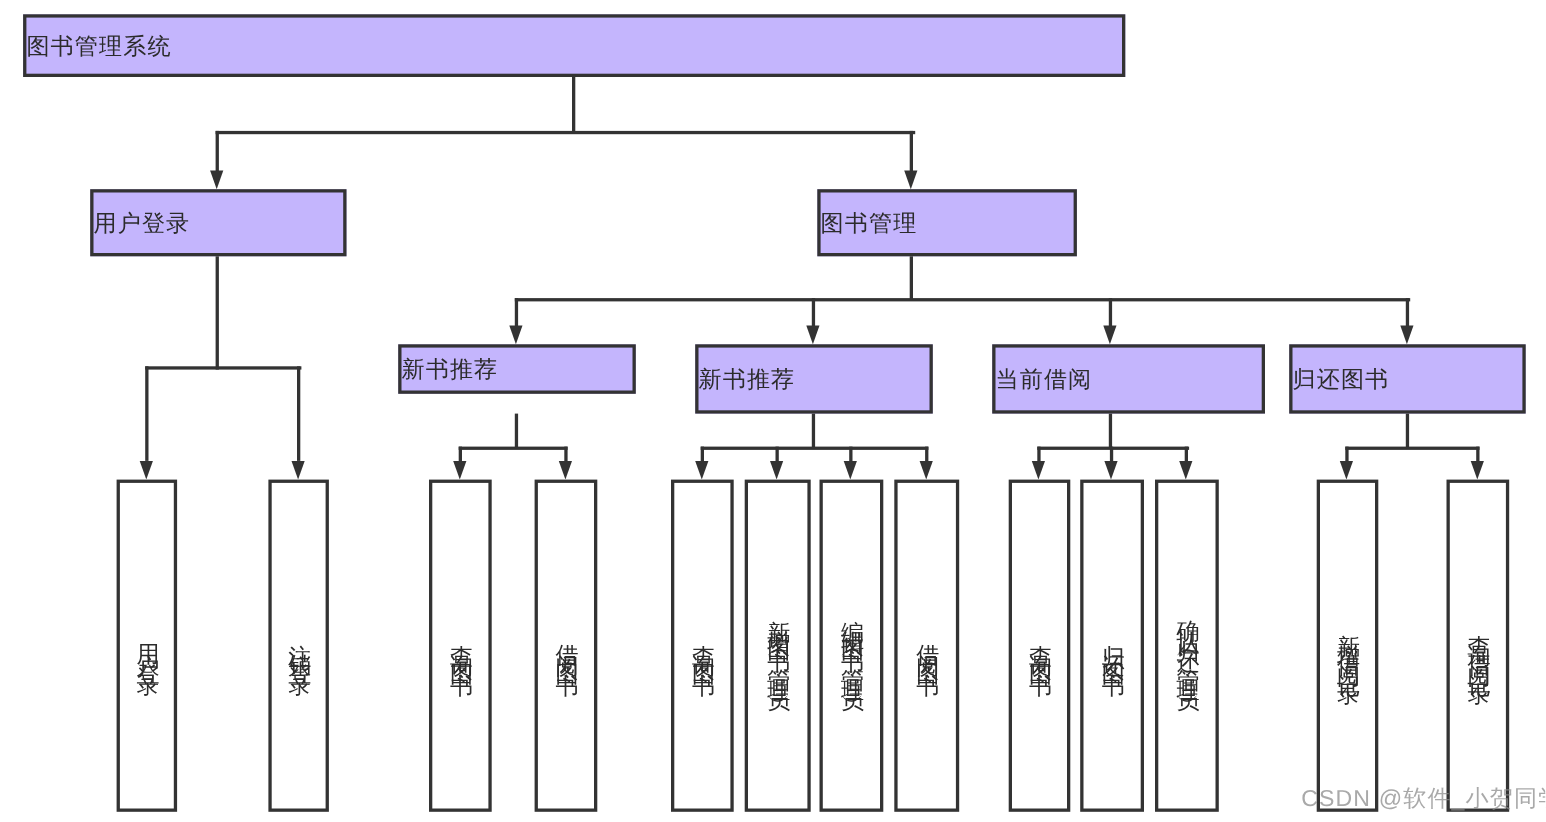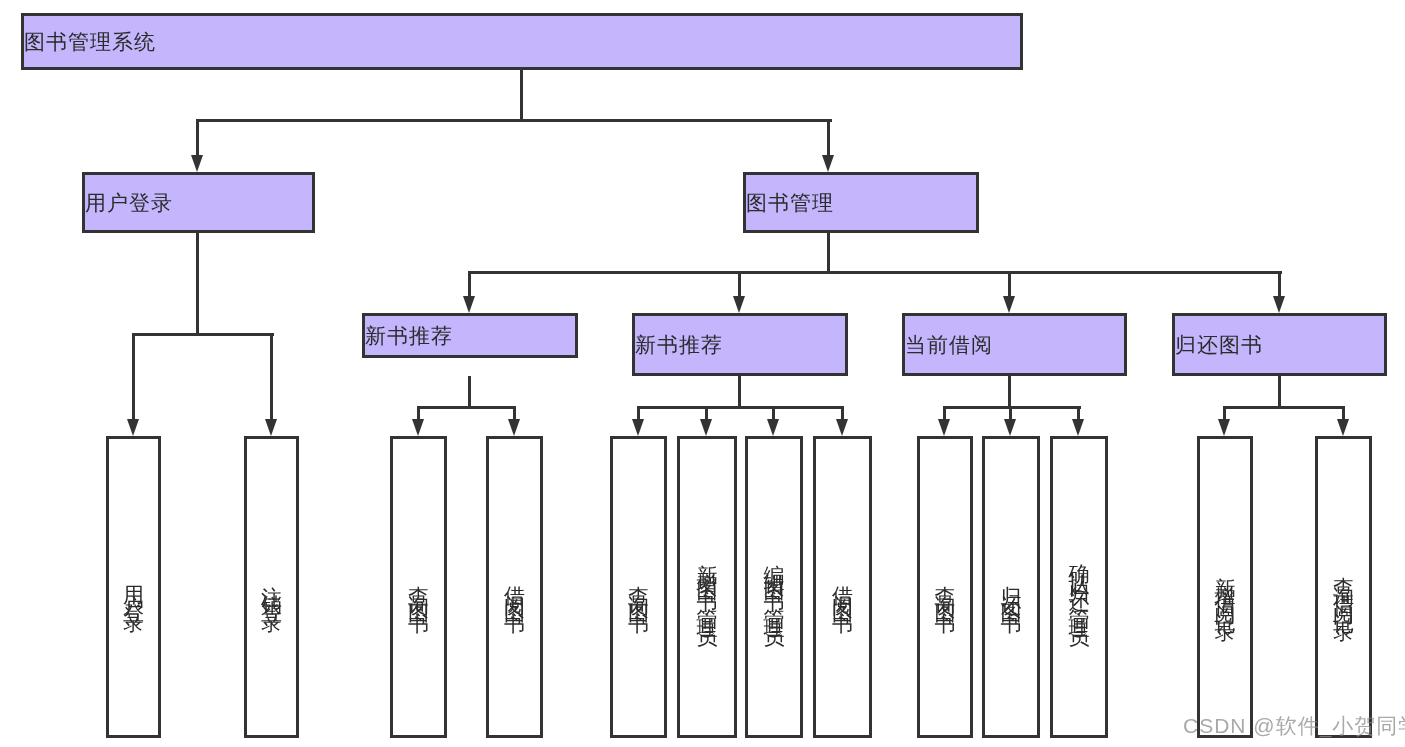--- a/index.html
+++ b/index.html
@@ -74,21 +74,21 @@
   <div class="ar" style="left:1003px;top:296px;"></div>
   <div class="lv" style="left:1278px;top:271px;height:26px;"></div>
   <div class="ar" style="left:1273px;top:296px;"></div>
 
   <div class="box" style="left:362px;top:313px;width:216px;height:45px;">
     <span class="lbl">新书推荐</span>
   </div>
   <div class="box" style="left:632px;top:313px;width:216px;height:63px;">
     <span class="lbl">新书推荐</span>
   </div>
-  <div class="box" style="left:902px;top:313px;width:225px;height:63px;">
+  <div class="box" style="left:902px;top:313px;width:248px;height:63px;">
     <span class="lbl">当前借阅</span>
   </div>
   <div class="box" style="left:1172px;top:313px;width:215px;height:63px;">
     <span class="lbl">归还图书</span>
   </div>
 
   <div class="lv" style="left:468px;top:376px;height:32px;"></div>
   <div class="lh" style="left:417px;top:406px;width:99px;"></div>
   <div class="lv" style="left:417px;top:406px;height:14px;"></div>
   <div class="ar" style="left:412px;top:419px;"></div>

